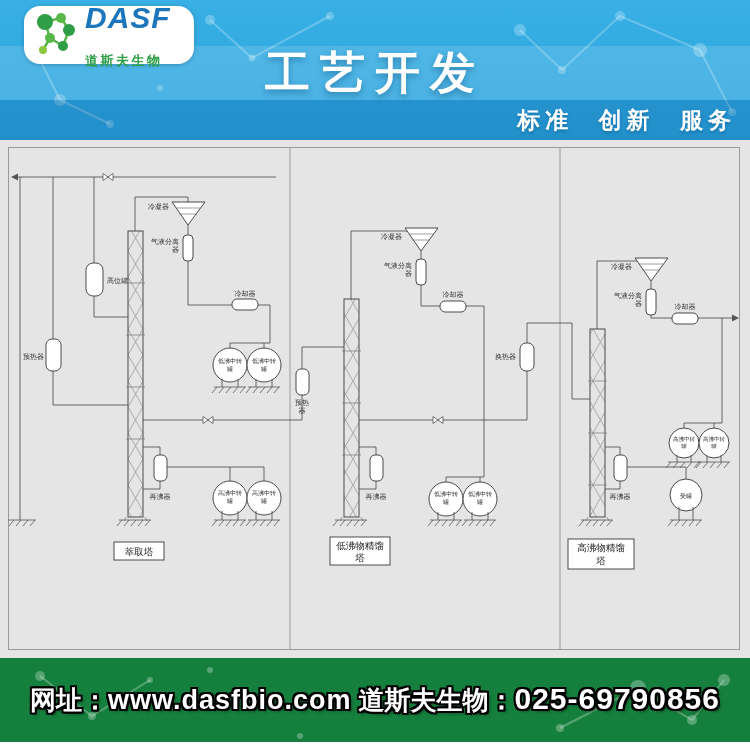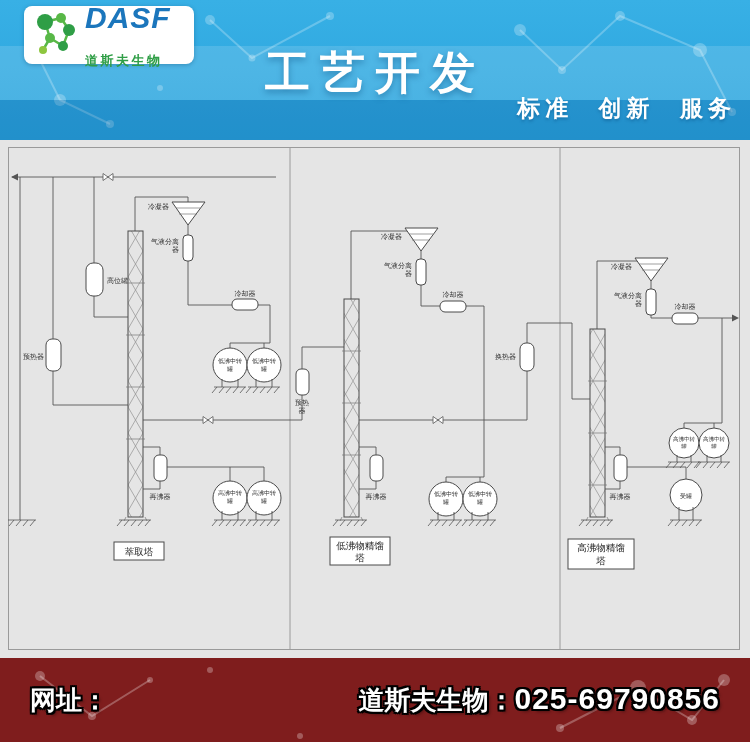--- a/index.html
+++ b/index.html
@@ -5,48 +5,48 @@
   html,body{margin:0;padding:0}
   .page{position:relative;width:750px;height:750px;background:#fff;overflow:hidden;
         font-family:"Liberation Sans",sans-serif}
 
   
   .banner{position:absolute;left:0;top:0;width:750px;height:140px;
           background:linear-gradient(180deg,#38b0e5 0%,#29a3dd 100%);overflow:hidden}
   .banner .pattern,.footer .pattern{position:absolute;left:0;top:0}
   .stripe{position:absolute;left:0;top:46px;width:100%;height:54px;background:rgba(255,255,255,.14)}
   .slogan-band{position:absolute;left:0;top:100px;width:100%;height:40px;background:rgba(8,76,140,.22)}
-  .logo{position:absolute;left:24px;top:6px;width:170px;height:58px;background:#fff;border-radius:8px;
+  .logo{position:absolute;left:24px;top:6px;width:170px;height:58px;background:#fff;border-radius:16px;
         display:flex;align-items:center;gap:6px;padding:2px 9px;box-sizing:border-box;
         box-shadow:0 1px 4px rgba(0,50,90,.3)}
   .logo-textcol{display:flex;flex-direction:column;line-height:1}
   .logo-brand{font-style:italic;font-weight:bold;font-size:30px;color:#1b76bc;letter-spacing:1px}
   .logo-company{font-weight:bold;font-size:13px;color:#2f9e46;letter-spacing:2.5px;margin-top:21px}
   .page-title{position:absolute;left:0;top:46px;width:100%;height:40px;margin:0;text-align:center;
         font-size:45px;line-height:54px;font-weight:bold;color:#fff;letter-spacing:10px;
         text-shadow:0 3px 6px rgba(0,60,110,.4)}
-  .slogan{position:absolute;right:14px;top:88px;height:40px;line-height:40px;color:#fff;
+  .slogan{position:absolute;right:14px;top:100px;height:40px;line-height:40px;color:#fff;
         font-size:23px;font-weight:bold;letter-spacing:5px;word-spacing:14px;
         text-shadow:0 2px 3px rgba(0,60,110,.35)}
 
   
   .diagram-area{position:absolute;left:0;top:140px;width:750px;height:518px;background:#e5e5e5}
   .pfd{position:absolute;left:8px;top:7px}
   .pfd text{fill:#333;font-family:"Liberation Sans",sans-serif}
   .pfd .lbl{font-size:7px}
   .pfd .lbl-s{font-size:6px}
   .pfd .lbl-xs{font-size:5.5px}
   .pfd .name{font-size:9.5px;fill:#222}
   .pfd .eq{fill:#fff;stroke:#4a4a4a;stroke-width:1}
   .pfd .col{fill:url(#lat);stroke:#4a4a4a;stroke-width:1}
   .pfd .pipe{fill:none;stroke:#555;stroke-width:.9}
   .pfd .thin{fill:none;stroke:#777;stroke-width:.7}
 
   
-  .footer{position:absolute;left:0;top:658px;width:750px;height:84px;background:#7f1d1d;overflow:hidden}
+  .footer{position:absolute;left:0;top:658px;width:750px;height:84px;background:#15803d;overflow:hidden}
   .footer-row{position:absolute;left:0;top:0;width:100%;height:100%;display:flex;align-items:center;
         justify-content:space-between;padding:0 30px;box-sizing:border-box}
   .fgroup{display:flex;align-items:baseline}
   .outline-text{color:#fff;font-weight:bold;
         text-shadow:-2px -2px 0 #000,2px -2px 0 #000,-2px 2px 0 #000,2px 2px 0 #000,
                     -2px 0 0 #000,2px 0 0 #000,0 -2px 0 #000,0 2px 0 #000,3px 3px 3px rgba(0,0,0,.35)}
   .flabel{font-size:26px}
   .fvalue{font-size:27px;letter-spacing:1px}
   .fnum{font-size:30px;letter-spacing:1px}
 </style>
@@ -251,20 +251,21 @@
           <circle cx="560" cy="70" r="4"></circle>
           <circle cx="638" cy="30" r="8"></circle>
         <circle cx="692" cy="62" r="5"></circle>
           <circle cx="724" cy="22" r="6"></circle>
           <circle cx="210" cy="12" r="3"></circle>
       </g>
     </svg>
     <div class="footer-row">
       <div class="fgroup">
         <span class="outline-text flabel">网址：</span>
+        <span class="outline-text fvalue">www.dasfbio.com</span>
       </div>
       <div class="fgroup">
         <span class="outline-text flabel">道斯夫生物：</span>
         <span class="outline-text fnum">025-69790856</span>
       </div>
     </div>
   </div>
 
 </div>
 

